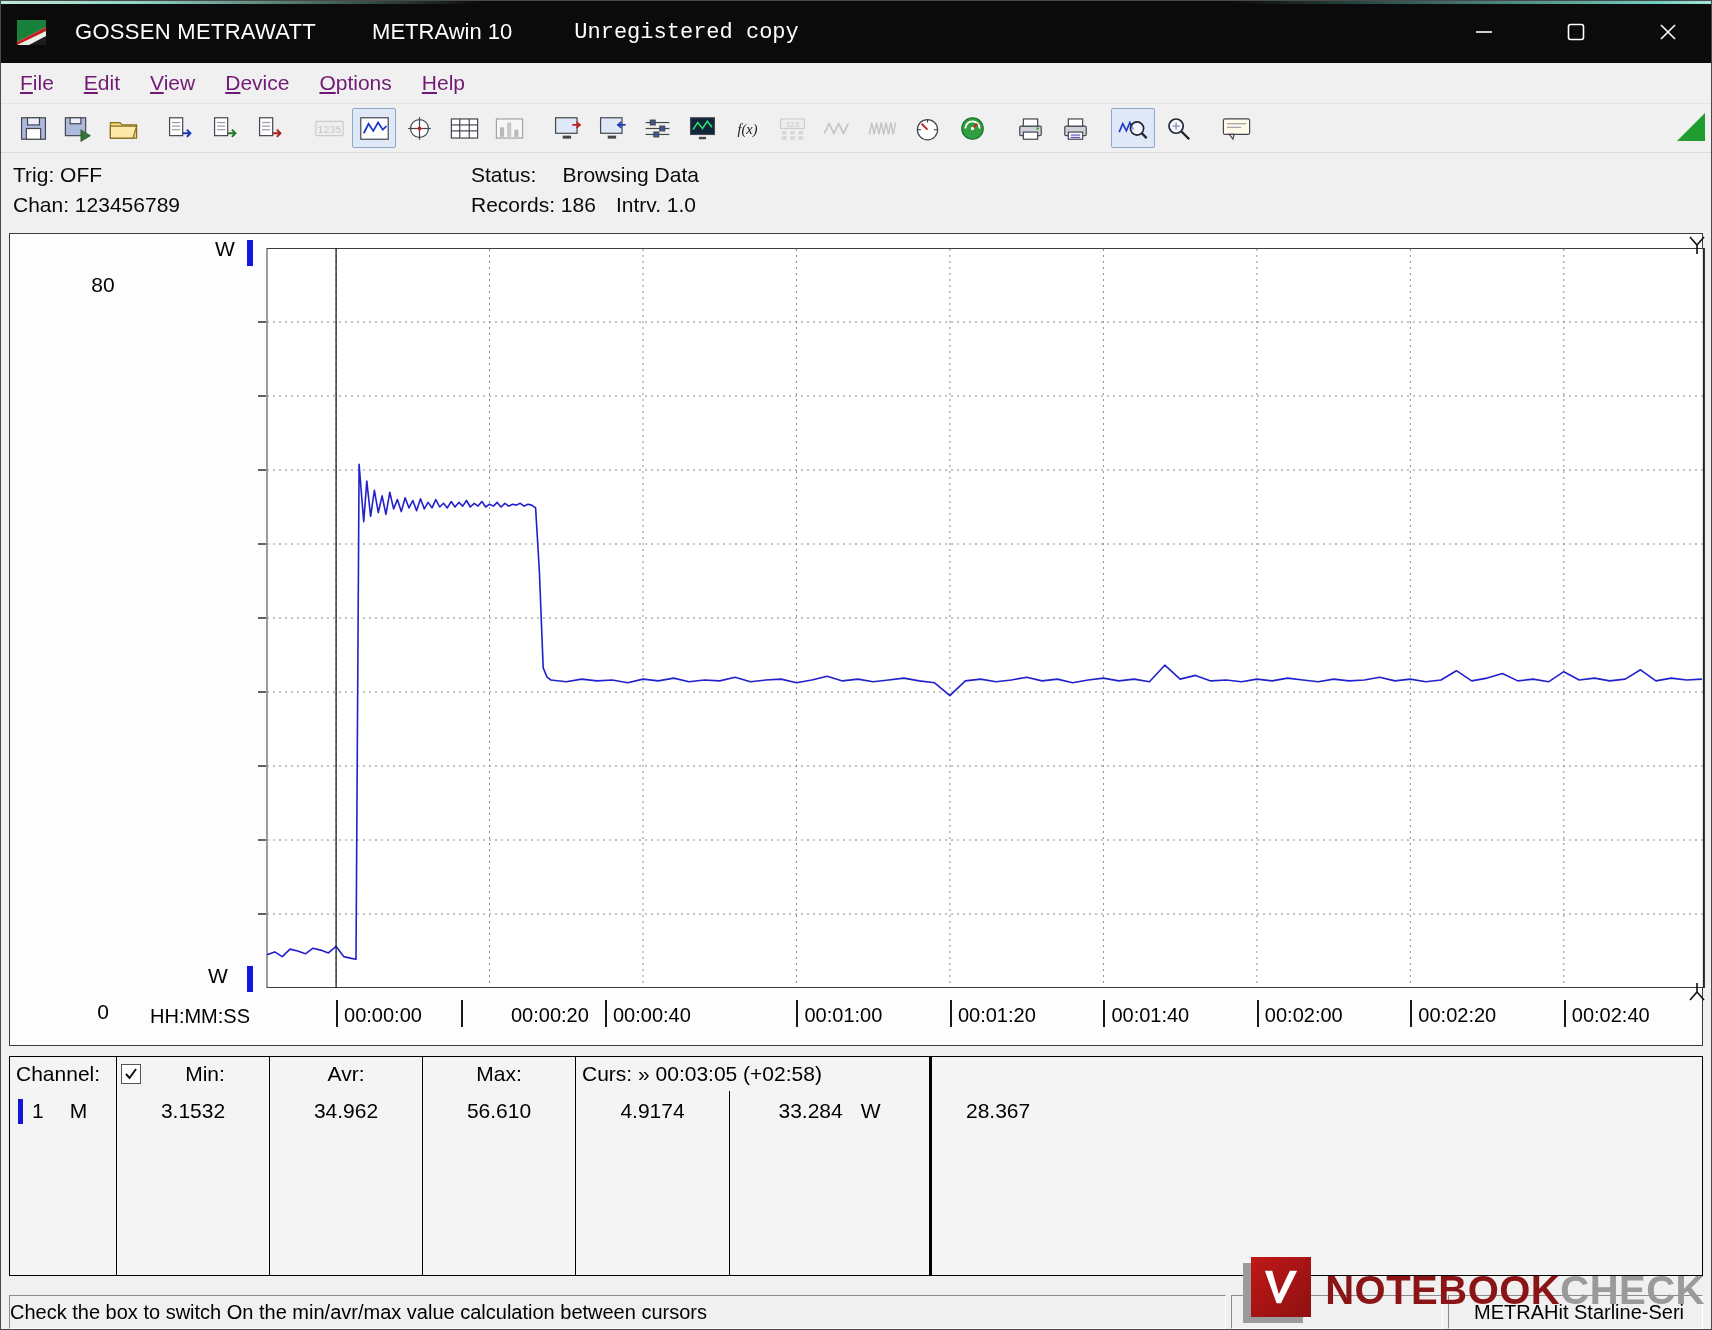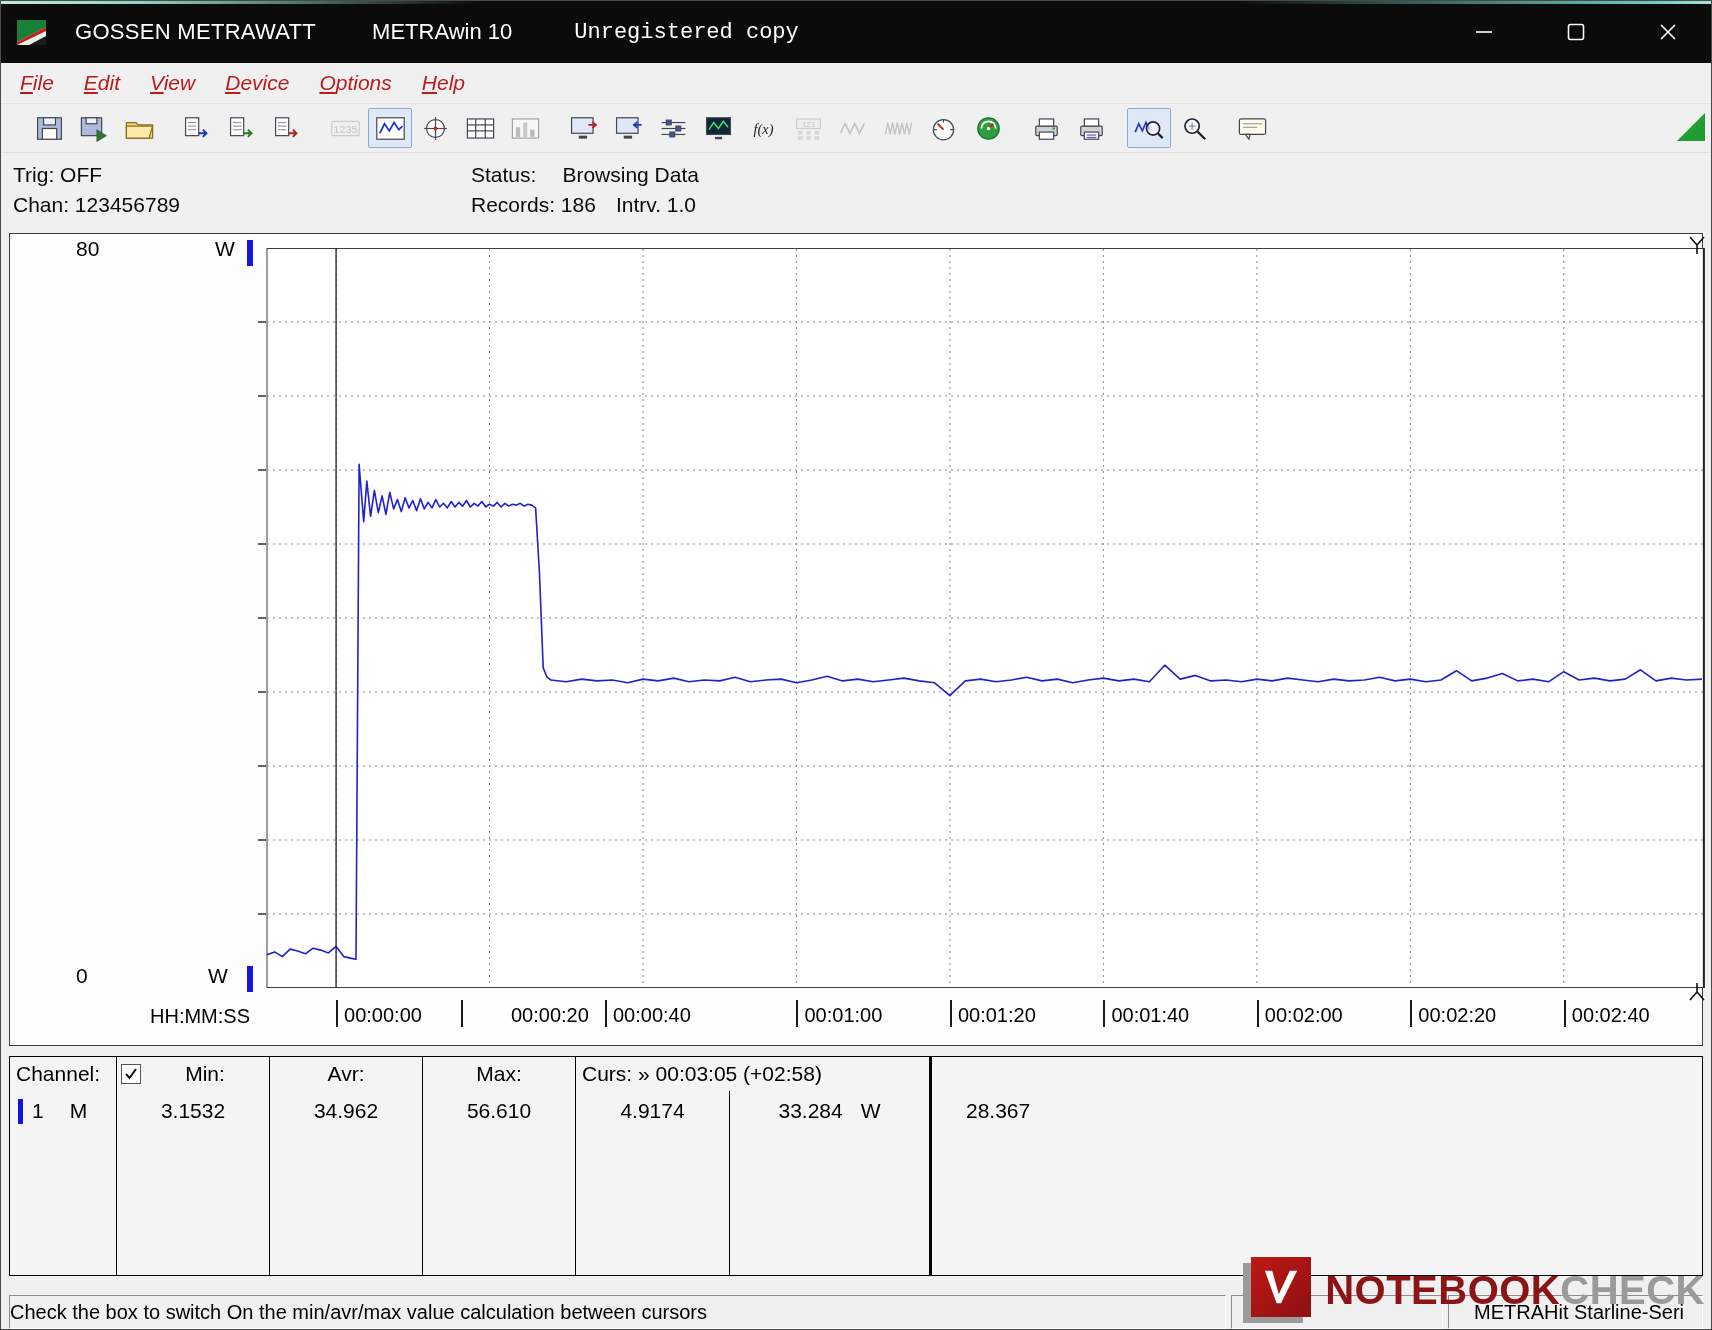--- a/index.html
+++ b/index.html
@@ -11,45 +11,45 @@
     background:linear-gradient(90deg,#bfe8dc 0%,#8fd4c4 8%,#0b0b0b 28%,#0b0b0b 72%,#6fd0c2 97%,#a8e4d6 100%);}
   .app-icon{margin:0 26px 0 14px;display:flex;}
   .tb-title{font-size:22px;letter-spacing:.3px;}
   .tb-product{margin-left:56px;font-size:22px;}
   .tb-note{margin-left:62px;font-size:22px;font-family:Liberation Mono, monospace;}
   .win-controls{margin-left:auto;margin-right:20px;display:flex;gap:46px;align-items:center;}
   .win-btn{width:46px;height:40px;display:flex;align-items:center;justify-content:center;cursor:default;}
 
   
   .menubar{height:40px;display:flex;align-items:center;background:#f0f0f0;padding-left:4px;}
-  .menu-item{padding:4px 15px;font-size:21px;color:#b91c1c;font-style:italic;}
+  .menu-item{padding:4px 15px;font-size:21px;color:#701a75;}
   .menu-item u{text-decoration:underline;}
 
   
   .toolbar{position:relative;height:48px;display:flex;align-items:center;background:#f0f0f0;
-    border-top:1px solid #e2e2e2;border-bottom:1px solid #dcdcdc;padding-left:26px;}
+    border-top:1px solid #e2e2e2;border-bottom:1px solid #dcdcdc;padding-left:10px;}
   .tb-btn{width:42px;height:38px;display:flex;align-items:center;justify-content:center;border:1px solid transparent;border-radius:2px;margin-right:1px;}
   .tb-btn.pressed{background:#dfe8f6;border:1px solid #8ea8cc;}
   .tb-btn.disabled{opacity:.45;filter:grayscale(70%);}
   .tb-sep{width:13px;height:30px;}
   .corner-grip{position:absolute;right:6px;top:9px;width:0;height:0;
     border-bottom:28px solid #1f9e2f;border-left:28px solid transparent;}
 
   
   .infobar{position:relative;height:78px;background:#f0f0f0;font-size:21px;color:#0a0a0a;}
   .info-line{position:absolute;white-space:nowrap;}
   .i-trig{left:12px;top:10px;} .i-chan{left:12px;top:40px;}
   .i-status{left:470px;top:10px;} .i-records{left:470px;top:40px;}
   .gapL{margin-left:26px;} .gapS{margin-left:20px;}
 
   
   .chartframe{position:relative;height:813px;margin:2px 8px 0 8px;background:#fdfdfd;border:1px solid #3c3c3c;box-sizing:border-box;}
   .plot-svg{position:absolute;left:245px;top:14px;}
   .ylab{position:absolute;font-size:21px;color:#000;}
-  .ylab-num{left:66px;width:54px;text-align:left;}
+  .ylab-num{left:66px;width:54px;text-align:center;margin-top:36px;}
   .ycur{position:absolute;left:237px;width:6px;height:26px;background:#1515e0;}
   .axisrow{position:absolute;left:0;right:0;top:766px;height:42px;font-size:20px;color:#000;}
   .axis-name{position:absolute;left:140px;top:5px;}
   .xtick{position:absolute;top:0;display:flex;align-items:flex-start;}
   .tickline{display:inline-block;width:2px;height:27px;background:#1a1a1a;}
   .ticklab{margin-left:6px;padding-top:4px;}
   .cur-handle{position:absolute;left:1678px;}
 
   
   .dtable{margin:10px 8px 0 8px;border:1px solid #000;box-sizing:border-box;background:#f4f4f4;

